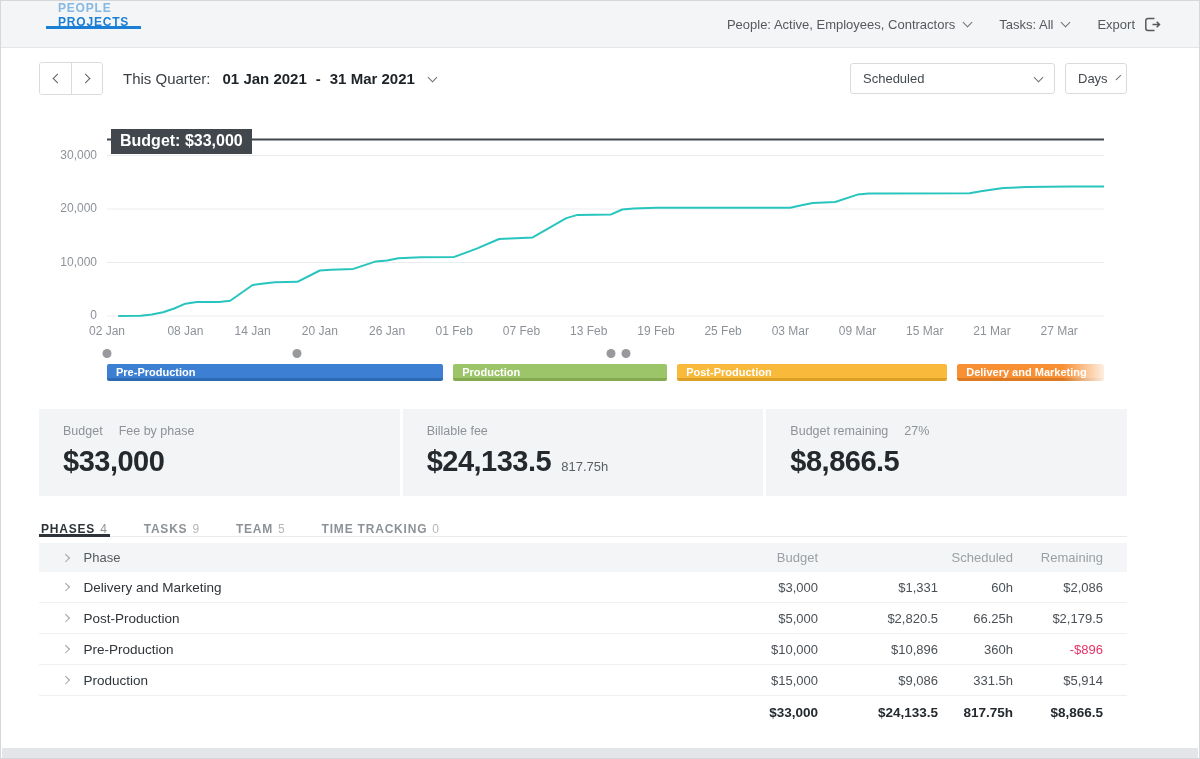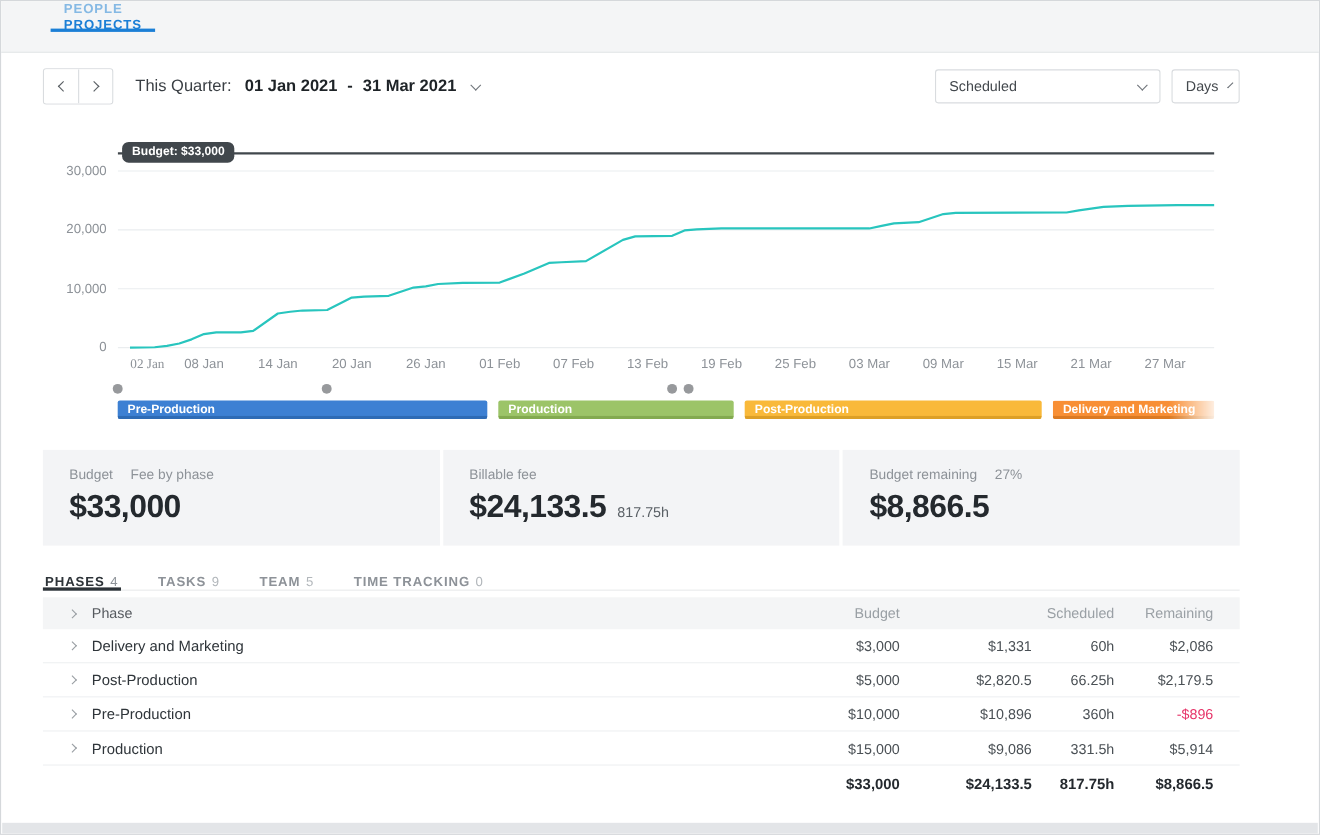--- a/index.html
+++ b/index.html
@@ -73,21 +73,21 @@
   .select.w-chart .chev { margin-left:auto; }
 
   
   .chart { margin-top:18px; position:relative; }
   .ygutter { position:absolute; left:0; top:0; width:58px; height:209px; }
   .ylab { position:absolute; right:0; font-size:12px; color:#8d9298; white-space:nowrap; }
   .plot { margin-left:68px; margin-right:25px; position:relative; height:276px; }
   .plot svg { display:block; position:absolute; left:0; top:0; }
   .budget-pill {
     position:absolute; left:4px; background:#41474c; color:#fff;
-    font-size:11px; font-weight:bold; padding:3px 9px 4px; border-radius:6px; white-space:nowrap;
+    font-size:16px; font-weight:bold; padding:3px 9px 4px; border-radius:0; white-space:nowrap;
   }
   .xlabels { position:absolute; left:0; right:0; top:211px; height:16px; }
   .xlab { position:absolute; transform:translateX(-50%); font-size:12px; color:#8d9298; white-space:nowrap; }
   .dotrow { position:absolute; left:0; right:0; top:236px; height:10px; }
   .mdot { position:absolute; width:9px; height:9px; border-radius:50%; background:#97999c; transform:translateX(-50%); cursor:pointer; }
   .barrow { position:absolute; left:0; right:0; top:251px; height:21px; }
   .pbar {
     position:absolute; top:0; height:17px; border-radius:2px;
     color:#fff; font-size:11px; font-weight:bold; line-height:16px;
     padding:0 9px; white-space:nowrap; overflow:hidden; cursor:pointer;
@@ -130,20 +130,37 @@
 </head>
 <body>
 
 <div class="frame">
 
   <div class="topbar">
     <div class="topbar-tabs">
         <div class="nav-tab">PEOPLE</div>
         <div class="nav-tab active">PROJECTS</div>
       </div>
+    <div class="topbar-right">
+      <div class="tb-item">
+        <span>People: Active, Employees, Contractors</span>
+        <i class="chev"></i>
+      </div>
+      <div class="tb-item">
+        <span>Tasks: All</span>
+        <i class="chev"></i>
+      </div>
+      <div class="tb-item">
+        <span>Export</span>
+        <svg width="17" height="15" viewBox="0 0 17 15">
+          <path d="M10.5 1.5 H4 a2.2 2.2 0 0 0 -2.2 2.2 v7.6 a2.2 2.2 0 0 0 2.2 2.2 h6.5" fill="none" stroke="#55595e" stroke-width="1.5"></path>
+          <path d="M8.5 7.5 h7 M12.7 4.7 l2.8 2.8 l-2.8 2.8" fill="none" stroke="#55595e" stroke-width="1.5"></path>
+        </svg>
+      </div>
+    </div>
   </div>
 
   <div class="content">
 
     <div class="controls">
       <div class="ctl-left">
         <div class="pager">
           <button>
               <i class="arr-l"></i>
             </button>
@@ -182,21 +199,21 @@
         <svg id="plotsvg" width="997" height="209" viewBox="0 0 997 209">
             <line x1="0" y1="42.5" x2="997" y2="42.5" stroke="#eaedef" stroke-width="1"></line>
             <line x1="0" y1="96" x2="997" y2="96" stroke="#eaedef" stroke-width="1"></line>
             <line x1="0" y1="149.5" x2="997" y2="149.5" stroke="#eaedef" stroke-width="1"></line>
             <line x1="0" y1="203" x2="997" y2="203" stroke="#eaedef" stroke-width="1"></line>
             <line x1="0" y1="26.450000000000017" x2="997" y2="26.450000000000017" stroke="#41474c" stroke-width="2"></line>
             <polyline points="11.2,203.0 33.6,202.7 44.8,201.4 56.0,199.3 67.2,195.5 78.4,190.7 89.6,189.1 112.0,189.1 123.2,187.8 145.6,172.0 156.8,170.4 168.0,169.3 190.4,168.8 212.8,157.5 224.0,156.7 246.4,155.9 268.9,148.4 280.1,147.4 291.3,145.2 313.7,144.2 347.3,143.9 369.7,135.6 392.1,126.0 403.3,125.4 425.7,124.4 459.3,105.1 470.5,101.9 504.1,101.4 515.3,96.5 526.5,95.5 548.9,94.7 683.3,94.7 694.5,92.3 705.7,90.1 728.1,89.0 750.6,81.6 761.8,80.5 862.6,80.2 873.8,78.3 896.2,75.1 918.6,74.1 963.4,73.5 997.0,73.5" fill="none" stroke="#28c5be" stroke-width="2" stroke-linejoin="round"></polyline>
           </svg>
         <div class="budget-pill" style="top: 16.45px;">Budget: $33,000</div>
         <div class="xlabels">
-            <div class="xlab" style="left: 27px; font-family: Liberation Serif, serif;">02 Jan</div>
+            <div class="xlab" style="left: 0;">02 Jan</div>
             <div class="xlab" style="left: 78.4157px;">08 Jan</div>
             <div class="xlab" style="left: 145.629px;">14 Jan</div>
             <div class="xlab" style="left: 212.843px;">20 Jan</div>
             <div class="xlab" style="left: 280.056px;">26 Jan</div>
             <div class="xlab" style="left: 347.27px;">01 Feb</div>
             <div class="xlab" style="left: 414.483px;">07 Feb</div>
             <div class="xlab" style="left: 481.697px;">13 Feb</div>
             <div class="xlab" style="left: 548.91px;">19 Feb</div>
             <div class="xlab" style="left: 616.124px;">25 Feb</div>
             <div class="xlab" style="left: 683.337px;">03 Mar</div>

